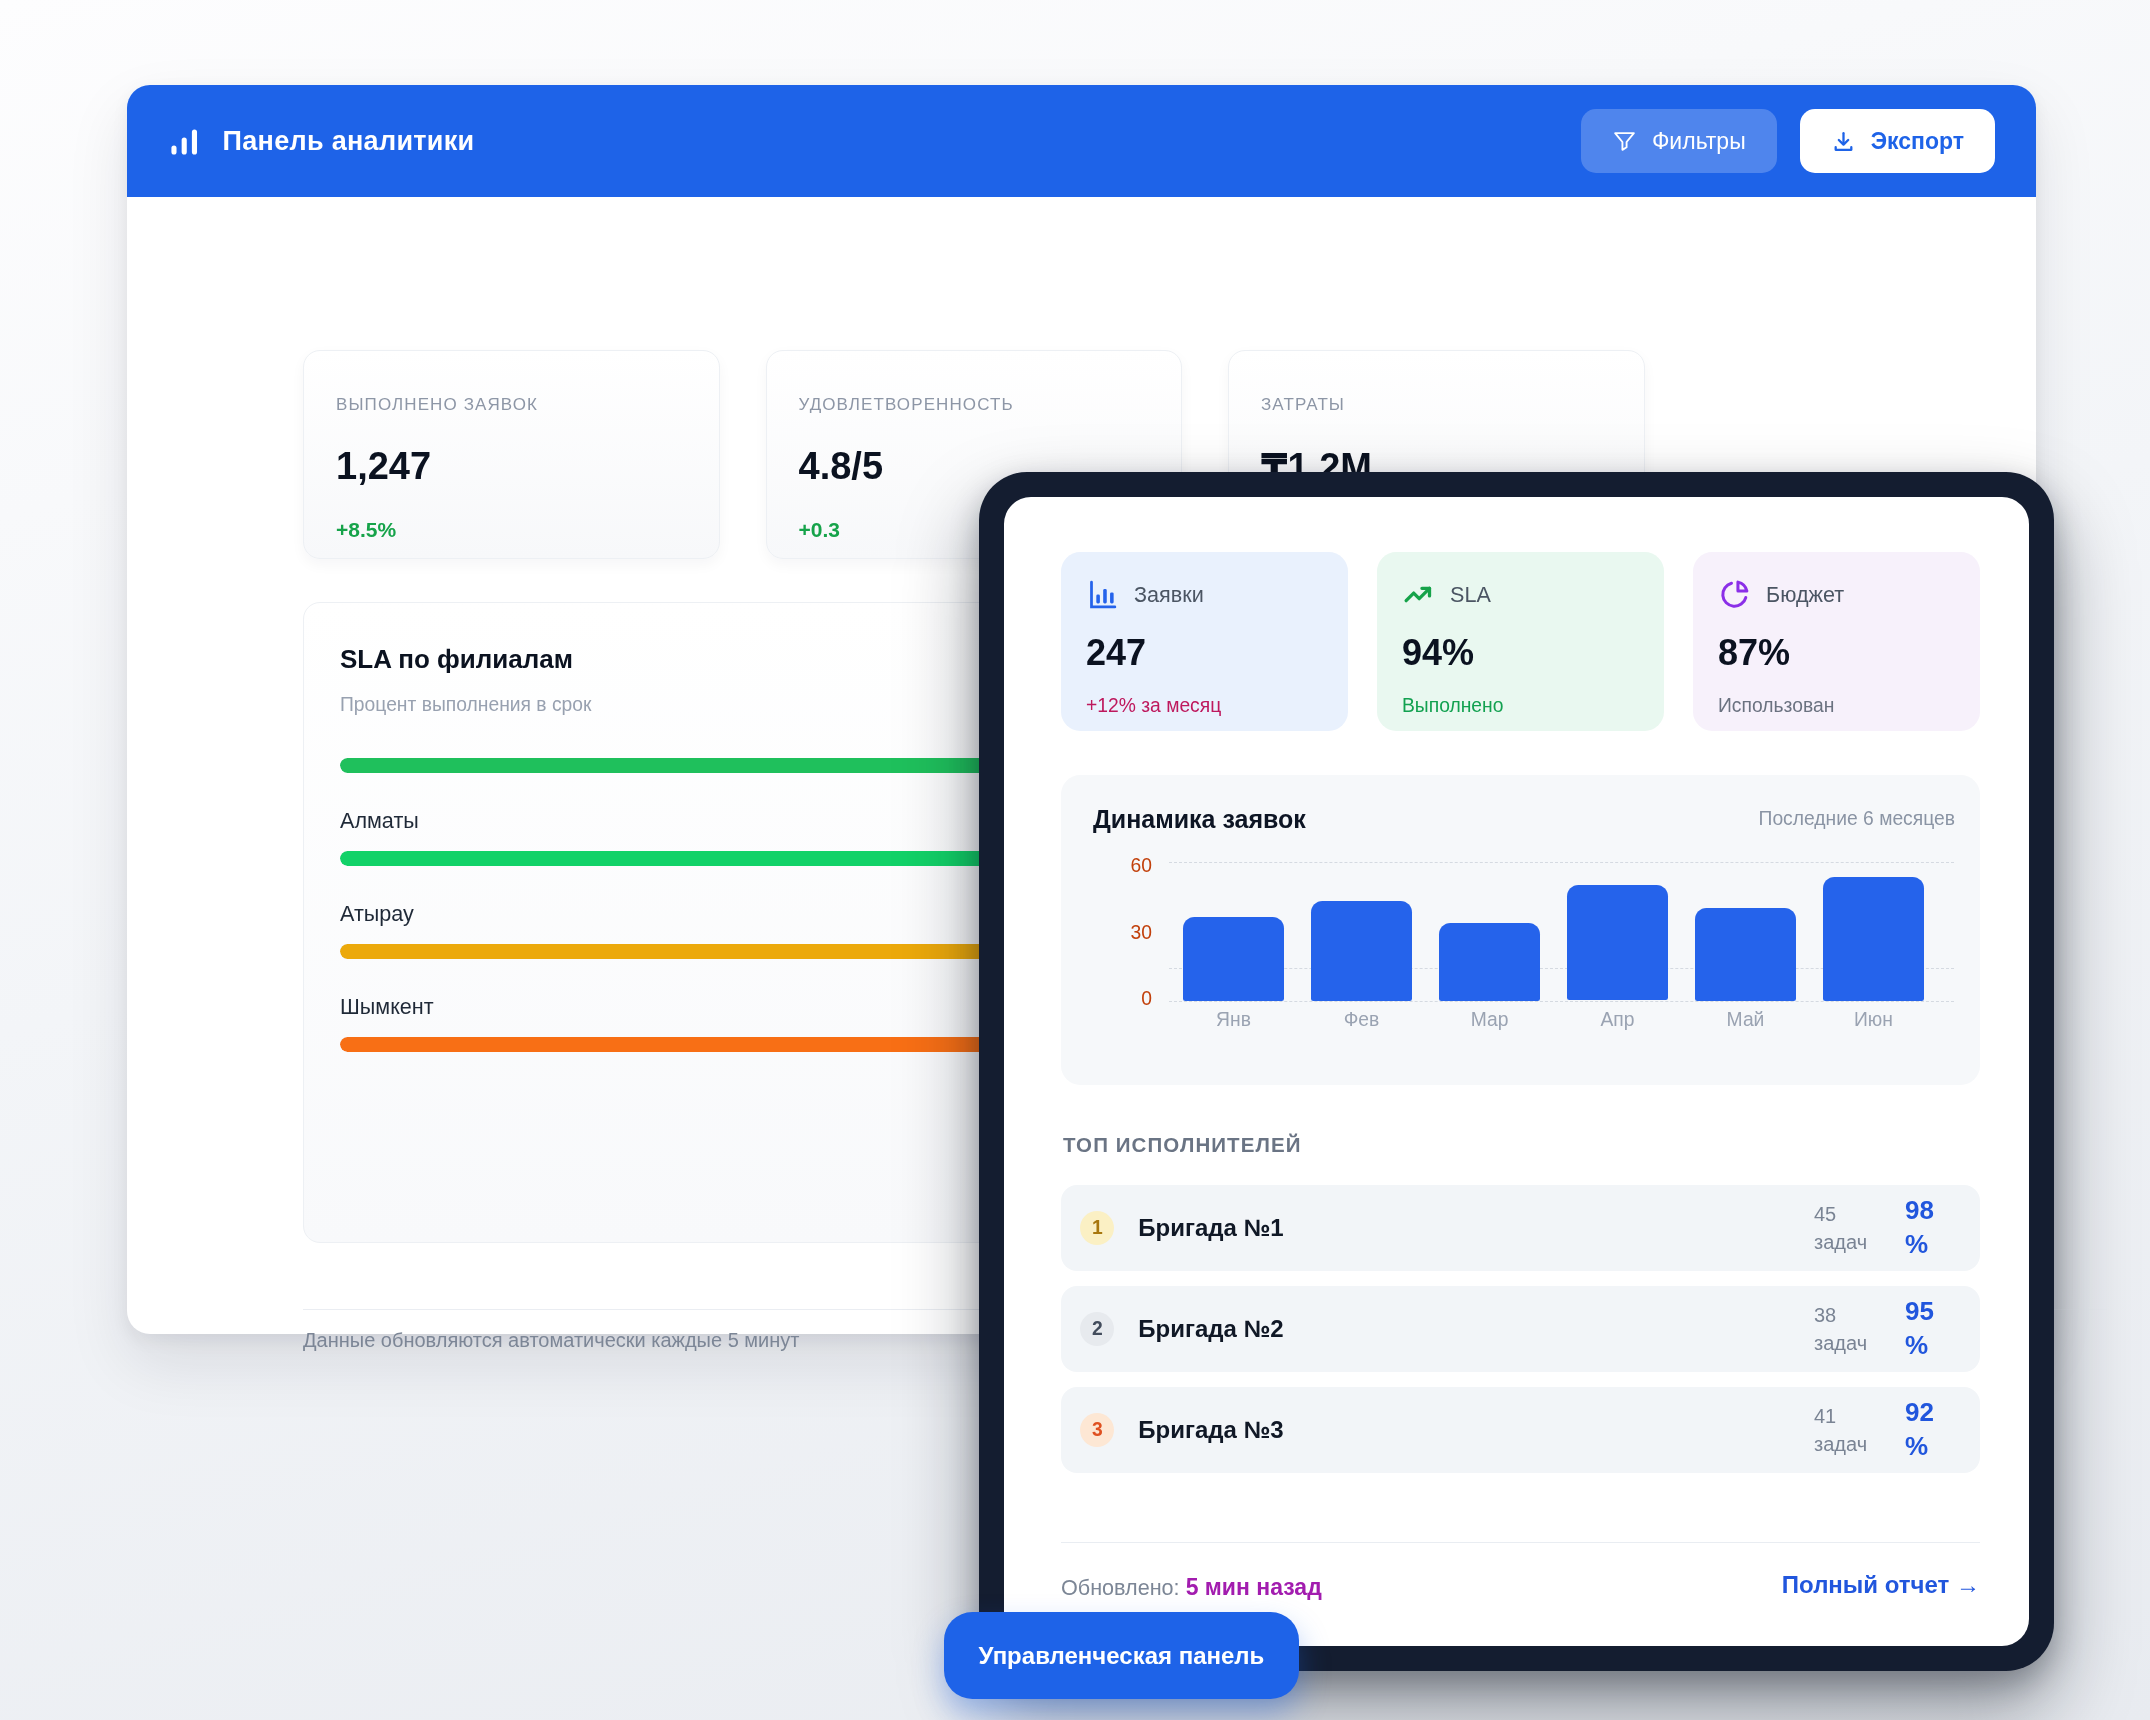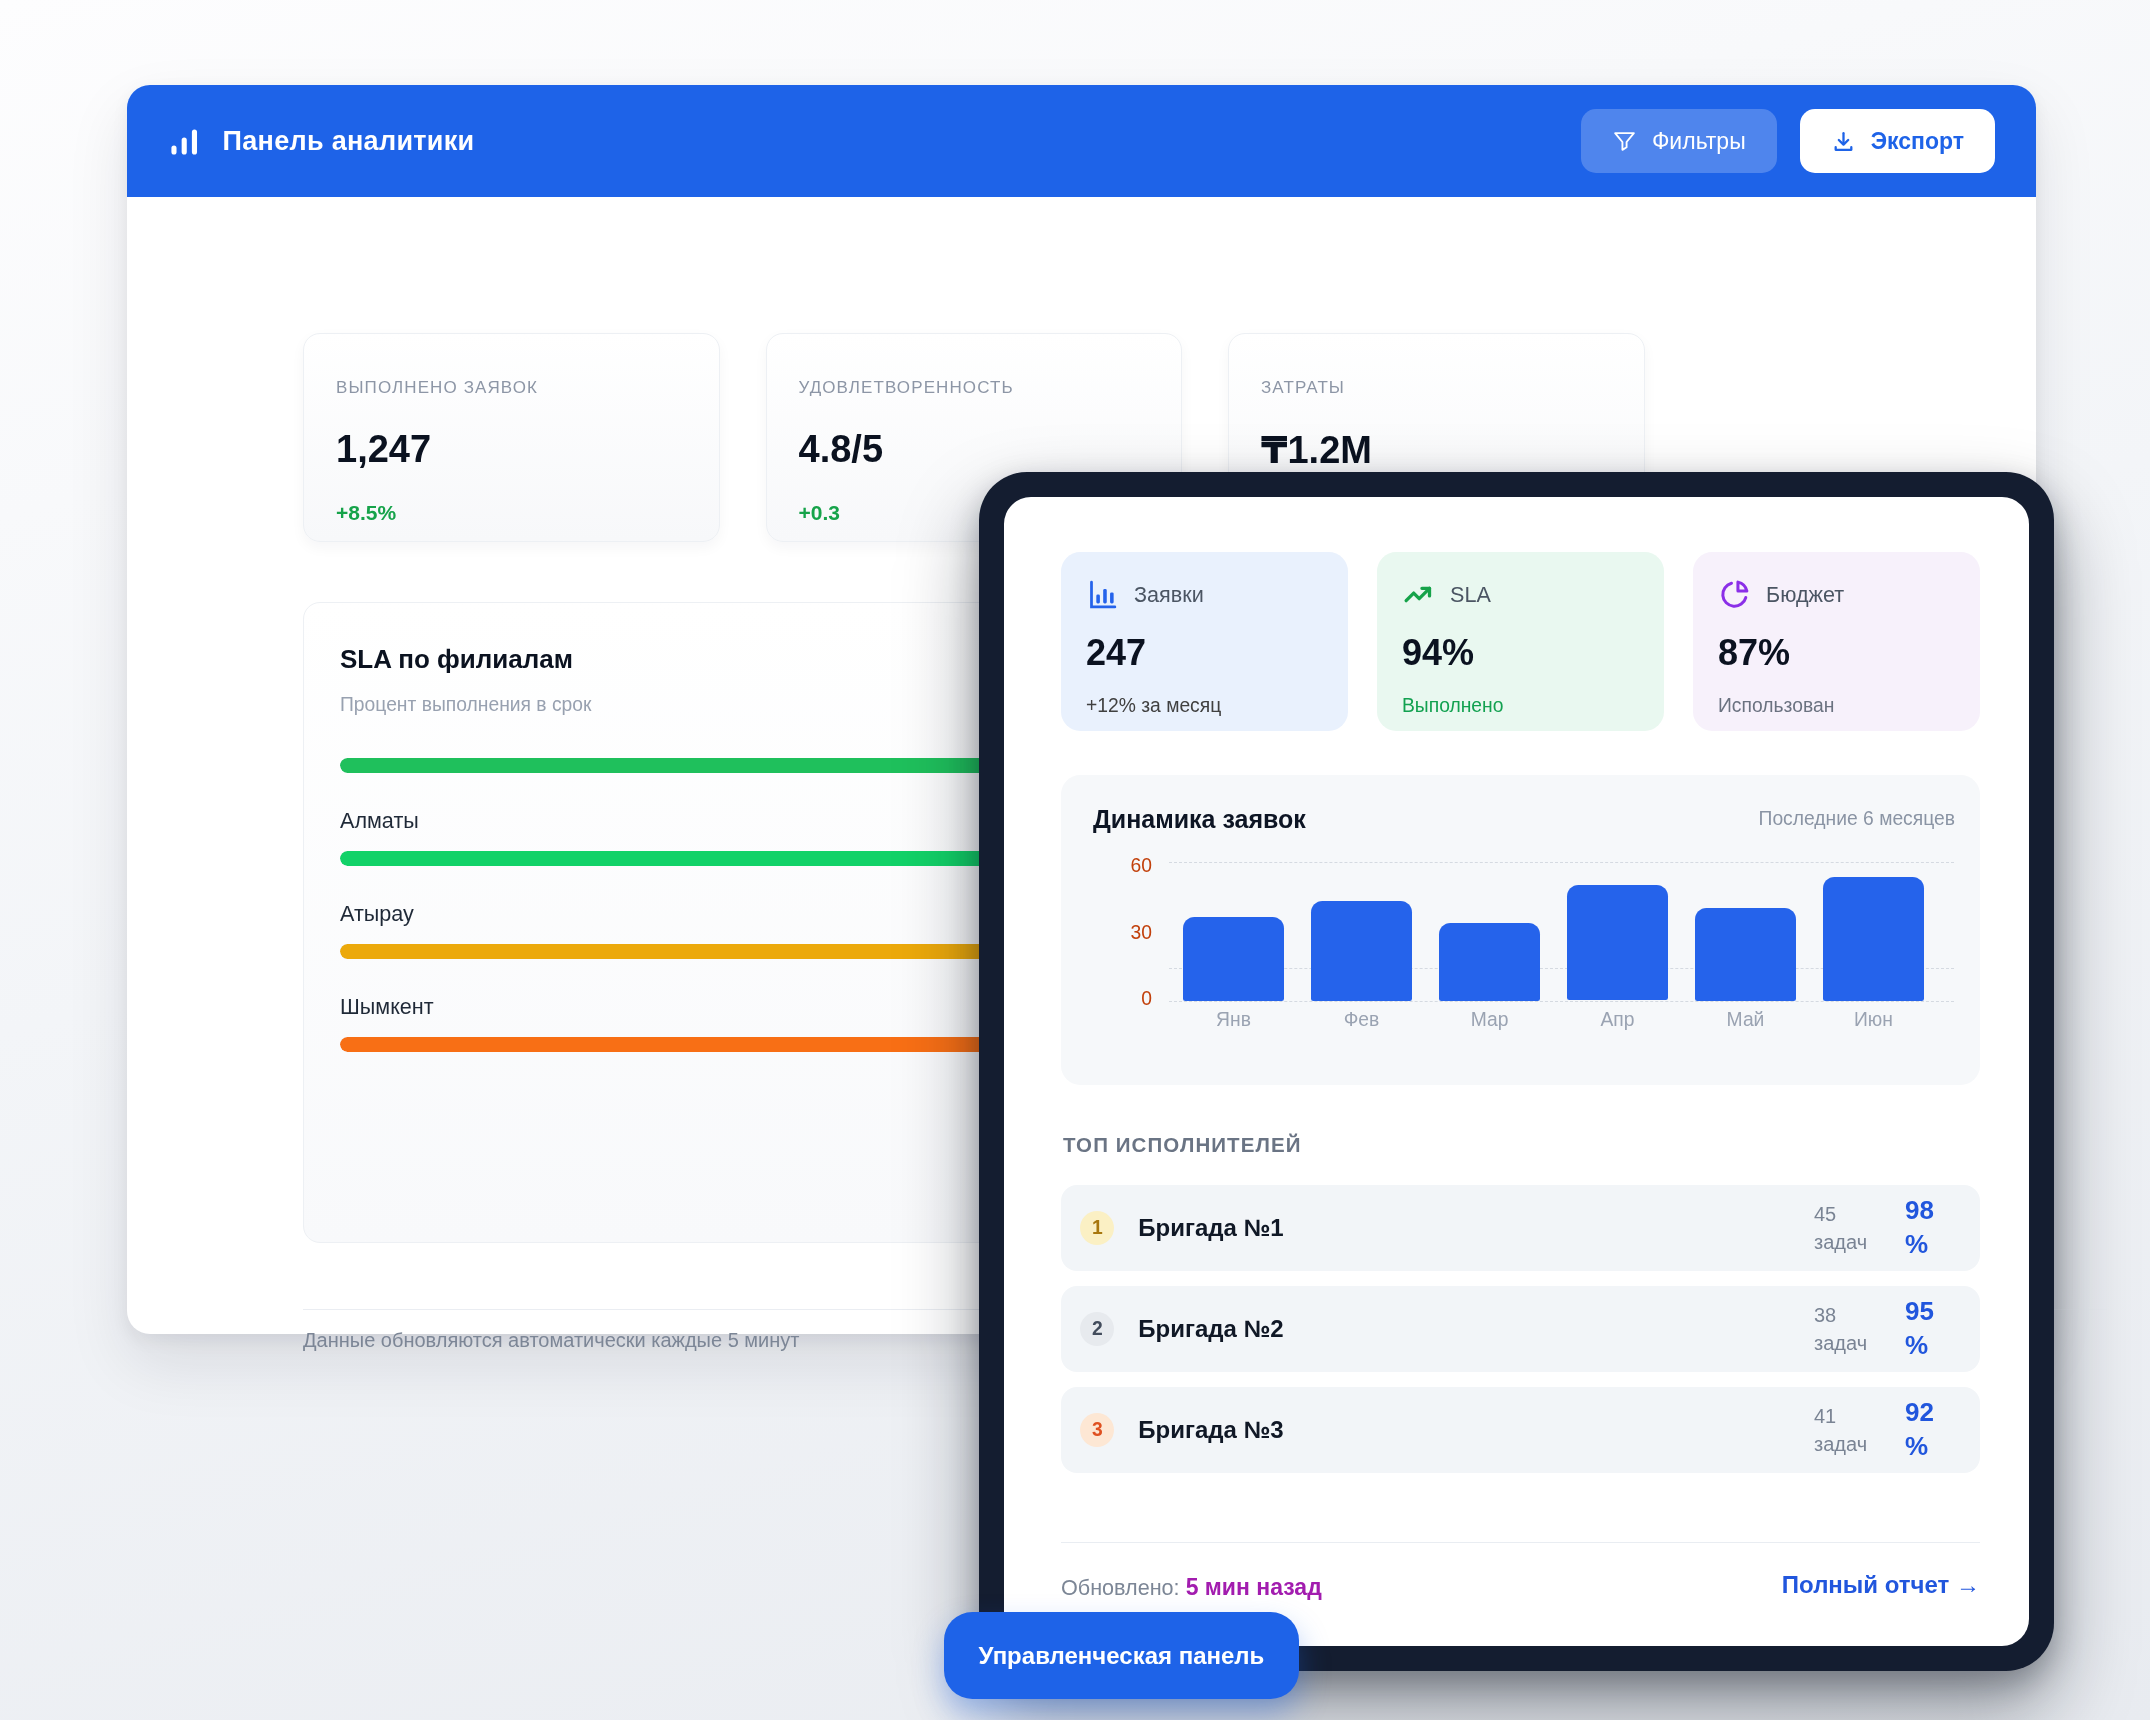--- a/index.html
+++ b/index.html
@@ -24,21 +24,21 @@
   .hdr-right{margin-left:auto;display:flex;gap:23px;align-items:center;}
   .btn{display:flex;align-items:center;gap:15px;height:64px;padding:0 31px;border-radius:15px;
        font-size:23px;cursor:pointer;box-sizing:border-box;}
   .btn-filters{background:rgba(255,255,255,.22);color:#fff;}
   .btn-export{background:#ffffff;color:#1e63e8;font-weight:bold;}
   
   .kpi-row{position:absolute;left:176px;top:248px;width:1804px;display:grid;
            grid-template-columns:repeat(4,1fr);gap:46px;}
   .kpi-card{height:209px;border:1.1px solid #edf0f4;border-radius:17px;box-sizing:border-box;
             background:linear-gradient(180deg,#ffffff 0%,#f7f8fa 100%);
-            padding:44px 40px 0 32px;box-shadow:0 5.7px 13.7px rgba(15,23,42,.04);}
+            padding:44px 40px 0 32px;box-shadow:0 5.7px 13.7px rgba(15,23,42,.04);margin-top:17px;}
   .kpi-label{font-size:17px;color:#8d96a6;letter-spacing:1.1px;}
   .kpi-value{font-size:38px;font-weight:bold;color:#0b1220;margin-top:30px;}
   .kpi-delta{font-size:21px;font-weight:bold;margin-top:30px;}
   
   .sla-card{position:absolute;left:176px;top:517px;width:878px;height:641px;
             border:1.1px solid #edf0f4;border-radius:17px;box-sizing:border-box;
             background:linear-gradient(180deg,#ffffff 0%,#f8f9fb 100%);
             padding:41px 36px;}
   .sla-title{font-size:26px;font-weight:bold;color:#0b1220;}
   .sla-sub{font-size:19.3px;color:#98a1b0;margin-top:19.3px;}
@@ -199,21 +199,21 @@
               <svg width="33" height="33" viewBox="0 0 24 24" fill="none" stroke="#2563eb" stroke-width="2" stroke-linecap="round">
                 <path d="M4 3v18h17"></path>
                 <rect x="7.5" y="12" width="2.6" height="6.5" rx="1" fill="#2563eb" stroke="none"></rect>
                 <rect x="12.5" y="8" width="2.6" height="10.5" rx="1" fill="#2563eb" stroke="none"></rect>
                 <rect x="17.5" y="10.5" width="2.6" height="8" rx="1" fill="#2563eb" stroke="none"></rect>
               </svg>
             </div>
             <div>Заявки</div>
           </div>
           <div class="chip-value">247</div>
-          <div class="chip-sub" style="color: #404040;">+12% за месяц</div>
+          <div class="chip-sub" style="color: #be185d;">+12% за месяц</div>
         </div>
         <div class="chip" style="left: 373px; background: rgb(233, 248, 240);">
           <div class="chip-head">
             <div>
               <svg width="33" height="33" viewBox="0 0 24 24" fill="none" stroke="#16a34a" stroke-width="2.4" stroke-linecap="round" stroke-linejoin="round">
                 <path d="M3 16.5l5.5-5.5 4 4L20 7.5"></path>
                 <path d="M14.5 7.5H20v5.5"></path>
               </svg>
             </div>
             <div>SLA</div>

